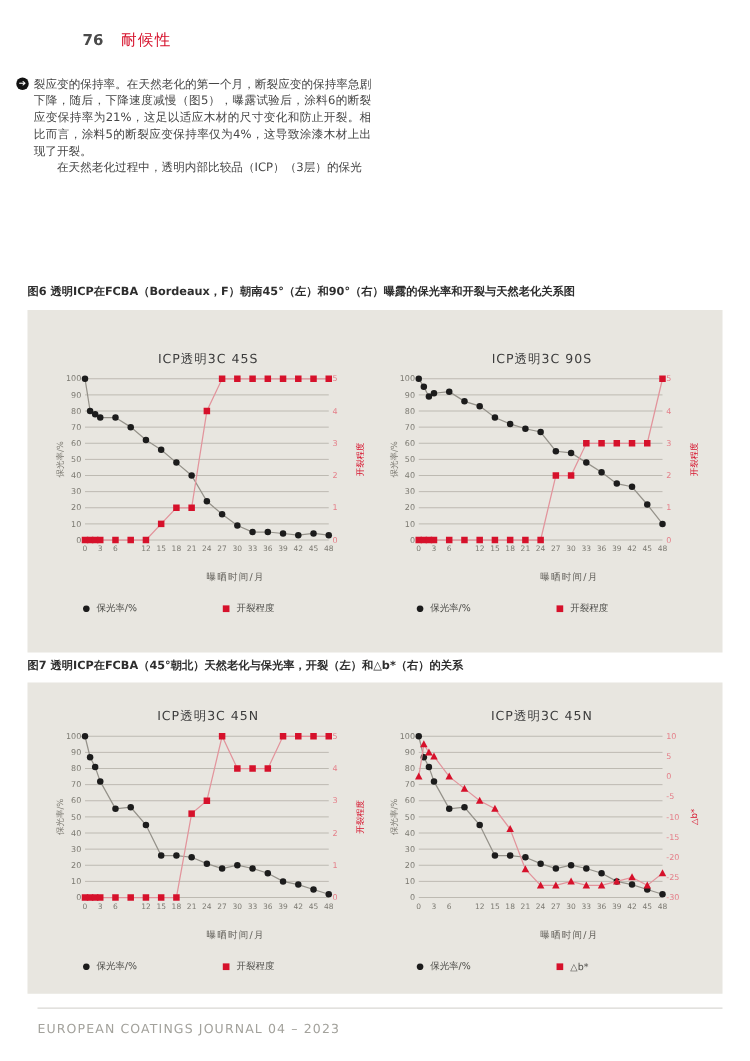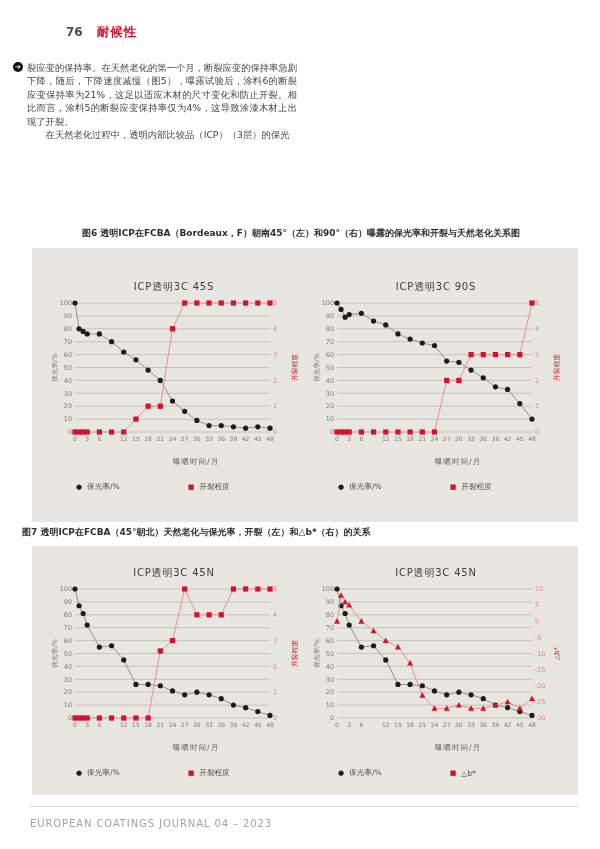--- a/index.html
+++ b/index.html
@@ -4,38 +4,38 @@
 <style>
   * { margin:0; padding:0; box-sizing:border-box; }
   html,body { width:600px; height:849px; }
   body {
     position:relative; background:#ffffff;
     font-family:"DejaVu Sans","Liberation Sans",sans-serif;
     color:#3a3a3a; overflow:hidden;
   }
   .header { position:absolute; top:24px; left:22px; display:flex; gap:14px; align-items:baseline;margin-left:44px; }
   .page-num { font-size:12px; font-weight:bold; color:#4a4a4a; }
-  .section-title { font-size:12.5px; font-weight:bold; color:#d6112b; letter-spacing:1px; }
+  .section-title { font-size:12.5px; font-weight:normal; color:#d6112b; letter-spacing:1px; }
 
   .columns { position:absolute; top:61px; left:27px; right:20px; display:flex; gap:13px; }
   .col { flex:1; font-size:9.3px; line-height:13.4px; text-align:justify; color:#454545; }
   .para-first { position:relative; }
   .bullet {
     position:absolute; left:-14px; top:1px; width:10px; height:10px; border-radius:50%;
     background:#111; color:#fff; font-size:7px; line-height:10px; text-align:center;
   }
   .red-heading { color:#d6112b; font-size:11px; font-weight:bold; margin:17px 0 9px 0; letter-spacing:0.5px; }
   .indent { text-indent:2em; }
   .col2 p + p { text-indent:2em; }
 
   .fig-caption { position:absolute; left:22px; right:20px; font-size:9px; font-weight:bold; color:#2e2e2e; }
-  #caption6 { top:227px;text-align:center; }
+  #caption6 { top:227px; }
   #caption7 { top:526px; }
 
-  .panel { position:absolute; left:32px; right:22px; background:#e8e6e0; display:grid;
+  .panel { position:absolute; left:22px; right:22px; background:#e8e6e0; display:grid;
            grid-template-columns:1fr 1fr; column-gap:6px; }
   #panel6 { top:248px; height:274px; padding:32px 14px 14px 14px; }
   #panel7 { top:546px; height:249px; padding:20px 14px 14px 14px; }
 
   .chart-cell { display:flex; flex-direction:column; align-items:center; }
   .chart-title { font-size:10px; color:#3c3c3c; letter-spacing:0.8px; margin-bottom:2px; }
   .chart-svg { width:252px; height:156px; display:block; }
   svg text { font-family:"DejaVu Sans","Liberation Sans",sans-serif; }
   .chart-xlabel { font-size:7.6px; color:#63615b; margin-top:5px; letter-spacing:1px;padding-left:44px; }
   .chart-legend { width:100%; display:flex; padding-left:30px; gap:68px; margin-top:15px; }

